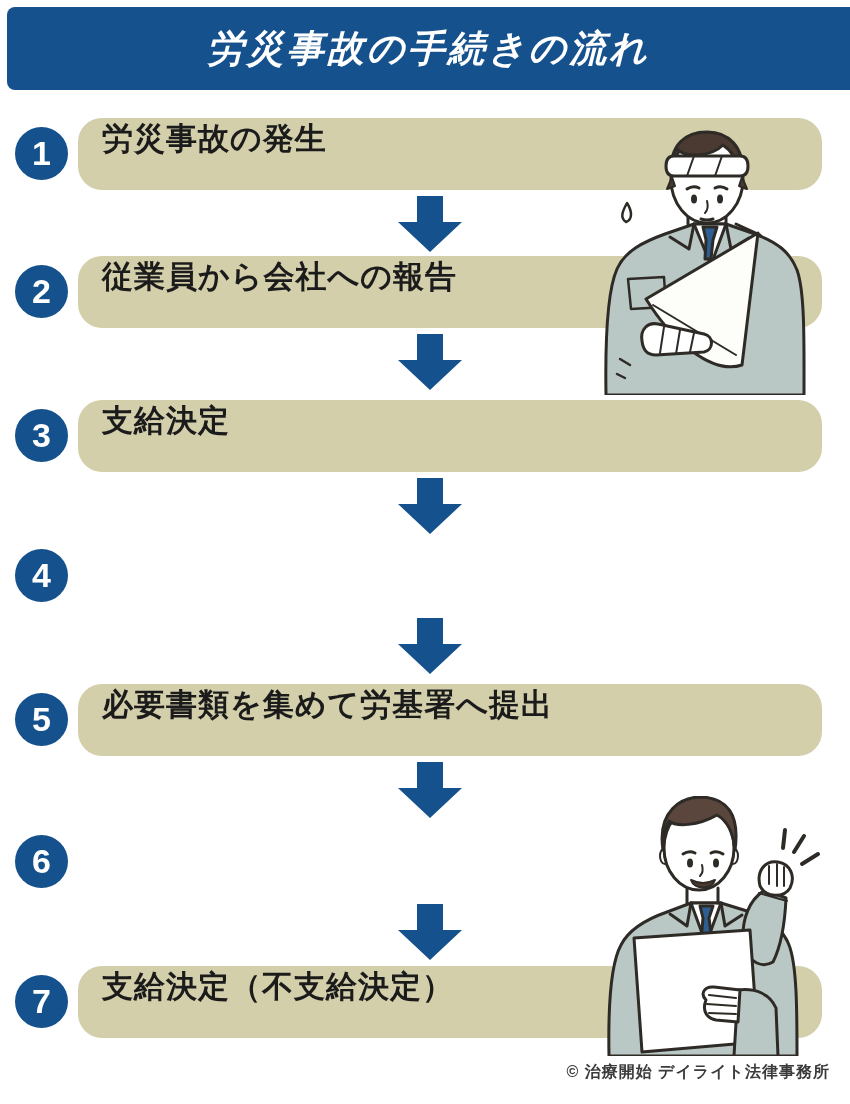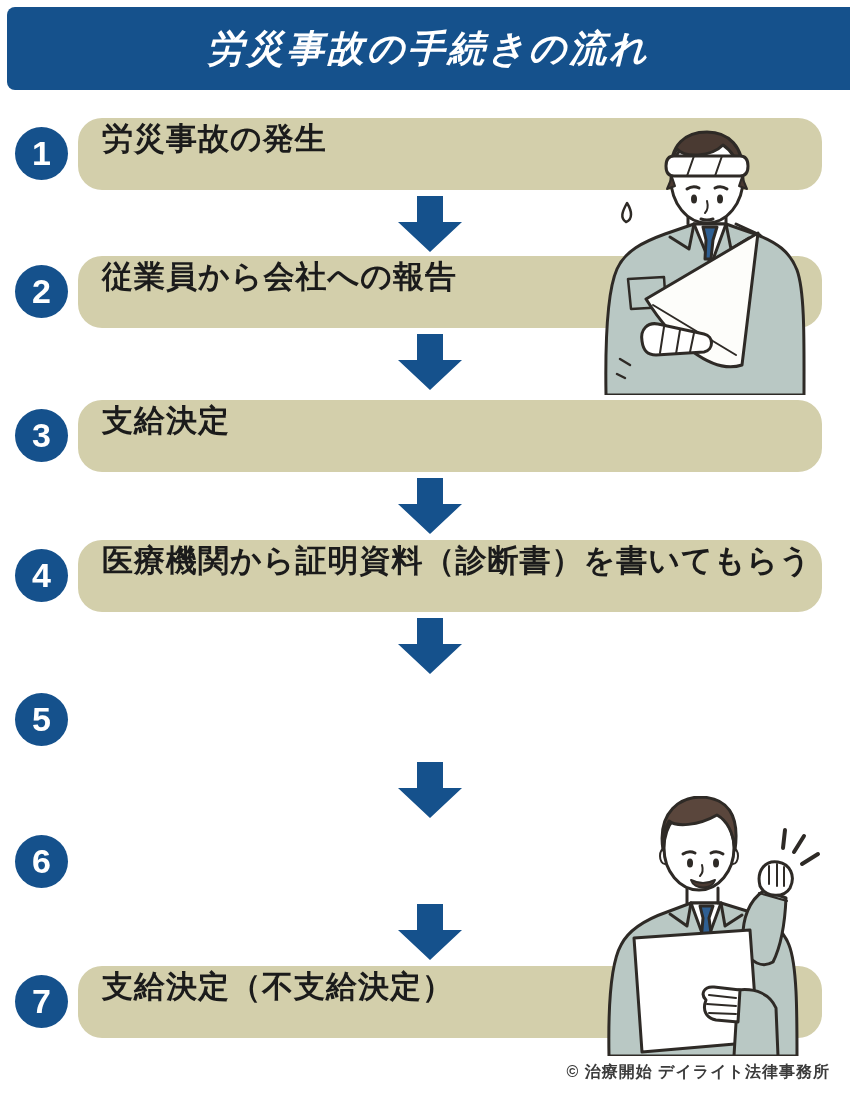--- a/index.html
+++ b/index.html
@@ -76,32 +76,32 @@
   </div>
 </div>
 <div class="arrow" style="top:478px">
   <svg width="64" height="56" viewBox="0 0 64 56">
       <path d="M19 0 H45 V26 H64 L32 56 L0 26 H19 Z" fill="#15518c"></path>
     </svg>
 </div>
 
 <div class="step" style="top:540px">
   <div class="num">4</div>
-  <div class="bar">
-    <span class="label">医療機関から証明資料（診断書）を書いてもらう</span>
-  </div>
 </div>
 <div class="arrow" style="top:618px">
   <svg width="64" height="56" viewBox="0 0 64 56">
       <path d="M19 0 H45 V26 H64 L32 56 L0 26 H19 Z" fill="#15518c"></path>
     </svg>
 </div>
 
 <div class="step" style="top:684px">
   <div class="num">5</div>
+  <div class="bar">
+    <span class="label">必要書類を集めて労基署へ提出</span>
+  </div>
 </div>
 <div class="arrow" style="top:762px">
   <svg width="64" height="56" viewBox="0 0 64 56">
       <path d="M19 0 H45 V26 H64 L32 56 L0 26 H19 Z" fill="#15518c"></path>
     </svg>
 </div>
 
 <div class="step" style="top:826px">
   <div class="num">6</div>
 </div>

